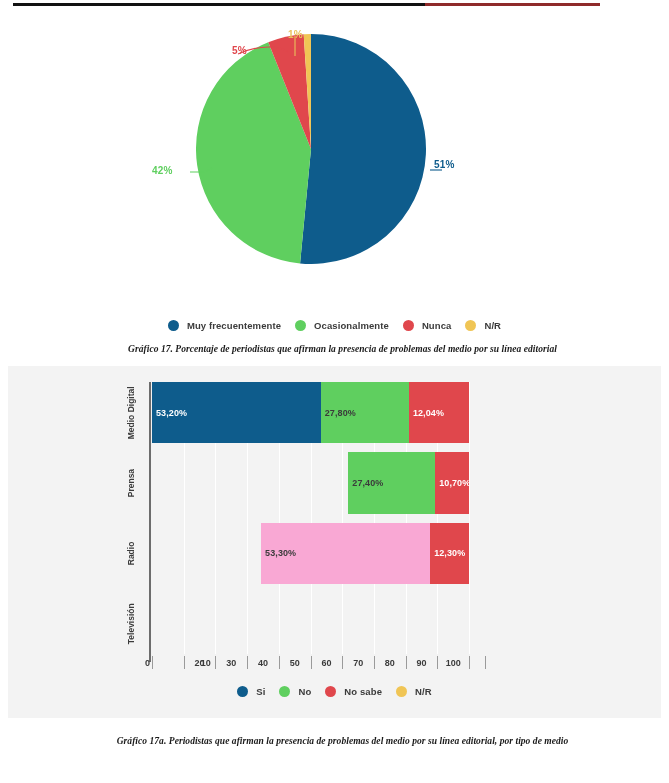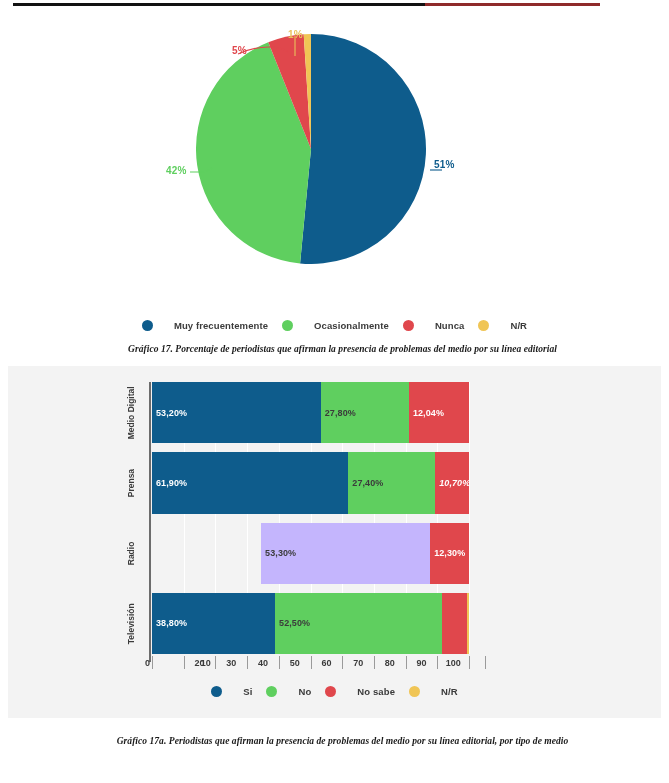--- a/index.html
+++ b/index.html
@@ -13,29 +13,29 @@
   .top-rule .seg-black{position:absolute;left:13px;top:3px;width:412px;height:3px;background:#121212;}
   .top-rule .seg-red{position:absolute;left:425px;top:3px;width:175px;height:3px;background:#8f2a2a;}
 
   
   .pie-panel{position:absolute;left:0;top:12px;width:669px;height:322px;background:#ffffff;}
   .pie-wrap{position:absolute;left:196px;top:22px;width:230px;height:230px;}
   .pie-svg{display:block;}
 
   .pie-label{position:absolute;font-size:10px;font-weight:bold;letter-spacing:.2px;white-space:nowrap;}
   .lbl-51{left:434px;top:147px;color:#0e5c8c;}
-  .lbl-42{left:166px;top:153px;color:#5fcf5f;}
+  .lbl-42{left:152px;top:153px;color:#5fcf5f;}
   .lbl-5{left:232px;top:33px;color:#e0474c;}
   .lbl-1{left:288px;top:17px;color:#e9c05b;}
 
   .leader{position:absolute;}
 
   
   .legend{position:absolute;display:flex;align-items:center;justify-content:center;gap:14px;width:100%;}
-  .legend-item{display:flex;align-items:flex-end;gap:21px;}
+  .legend-item{display:flex;align-items:flex-end;gap:8px;}
   .legend-dot{width:11px;height:11px;border-radius:50%;display:block;}
   .legend-text{font-size:9.5px;color:#3b3b3b;font-weight:bold;white-space:nowrap;letter-spacing:.1px;}
 
   .pie-legend{left:0;top:308px;}
 
   
   .caption{
     position:absolute;width:669px;text-align:center;
     font-family:"Liberation Serif",serif;font-style:italic;font-weight:bold;
     font-size:9.5px;color:#1a1a1a;letter-spacing:.05px;margin-left:8px;
@@ -143,47 +143,34 @@
             <span class="seg-label" style="color: rgb(255, 255, 255);">53,20%</span>
           </div>
           <div class="seg" style="left: 168.72px; width: 88.1657px; background: rgb(95, 207, 95);">
             <span class="seg-label" style="color: rgb(59, 59, 59);">27,80%</span>
           </div>
           <div class="seg" style="left: 256.886px; width: 60.2571px; background: rgb(224, 71, 76);">
             <span class="seg-label" style="color: rgb(255, 255, 255);">12,04%</span>
           </div>
         </div>
         <div class="bar-row" style="top: 70.25px; height: 61.25px;">
-          <div class="seg" style="left: 0px; width: 196.311px; background: rgb(14, 92, 140);">
-            <span class="seg-label" style="color: rgb(255, 255, 255);">61,90%</span>
-          </div>
           <div class="seg" style="left: 196.311px; width: 86.8971px; background: rgb(95, 207, 95);">
             <span class="seg-label" style="color: rgb(59, 59, 59);">27,40%</span>
           </div>
-          <div class="seg" style="left: 283.209px; width: 33.9343px; background: rgb(224, 71, 76); font-style: italic;">
+          <div class="seg" style="left: 283.209px; width: 33.9343px; background: rgb(224, 71, 76);">
             <span class="seg-label" style="color: rgb(255, 255, 255);">10,70%</span>
           </div>
         </div>
         <div class="bar-row" style="top: 140.5px; height: 61.25px;">
-          <div class="seg" style="left: 109.097px; width: 169.037px; background: #c4b5fd;">
+          <div class="seg" style="left: 109.097px; width: 169.037px; background: #f9a8d4;">
             <span class="seg-label" style="color: rgb(59, 59, 59);">53,30%</span>
           </div>
           <div class="seg" style="left: 278.134px; width: 39.0086px; background: rgb(224, 71, 76);">
             <span class="seg-label" style="color: rgb(255, 255, 255);">12,30%</span>
           </div>
-        </div>
-        <div class="bar-row" style="top: 210.75px; height: 61.25px;">
-          <div class="seg" style="left: 0px; width: 123.051px; background: rgb(14, 92, 140);">
-            <span class="seg-label" style="color: rgb(255, 255, 255);">38,80%</span>
-          </div>
-          <div class="seg" style="left: 123.051px; width: 166.5px; background: rgb(95, 207, 95);">
-            <span class="seg-label" style="color: rgb(59, 59, 59);">52,50%</span>
-          </div>
-          <div class="seg" style="left: 289.551px; width: 25.3714px; background: rgb(224, 71, 76);"></div>
-          <div class="seg" style="left: 314.923px; width: 2.22px; background: rgb(240, 197, 85);"></div>
         </div>
       </div>
   </div>
 
   <div id="ylabels">
       <div class="ylab" style="top: 16px; height: 61.25px; left: 118px;">Medio Digital</div>
       <div class="ylab" style="top: 86.25px; height: 61.25px; left: 118px;">Prensa</div>
       <div class="ylab" style="top: 156.5px; height: 61.25px; left: 118px;">Radio</div>
       <div class="ylab" style="top: 226.75px; height: 61.25px; left: 118px;">Televisión</div>
     </div>

